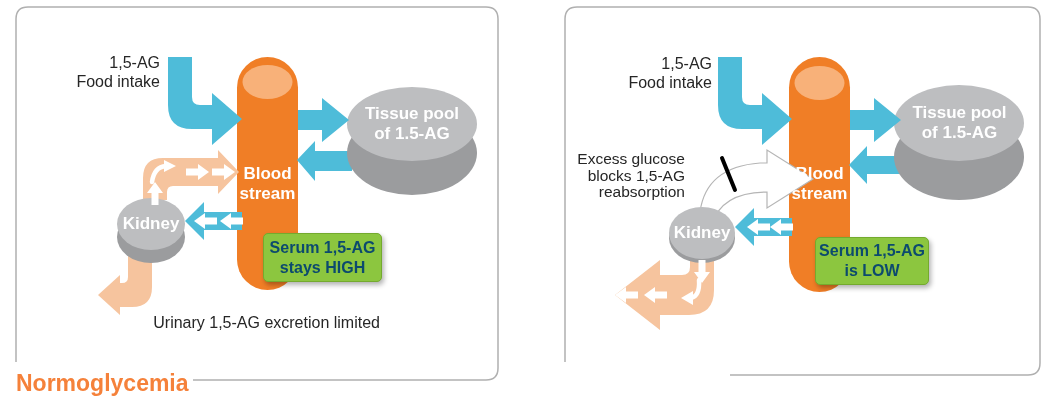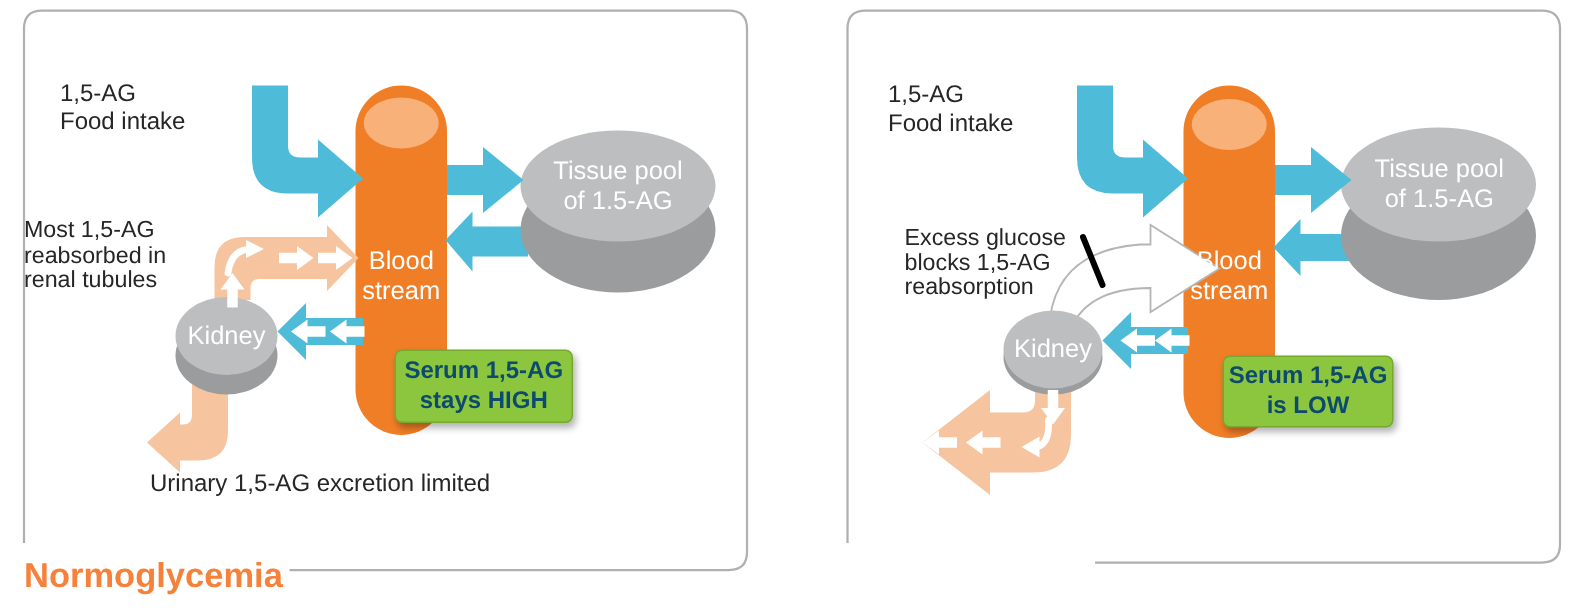--- a/index.html
+++ b/index.html
@@ -19,25 +19,25 @@
   .f-olight{fill:var(--olight);}
   .f-peach{fill:var(--peach);}
   .f-glight{fill:var(--glight);}
   .f-gdark{fill:var(--gdark);}
   .f-white{fill:#ffffff;}
   .border-path{fill:none;stroke:var(--border);stroke-width:1.5;}
   .outline-arrow{fill:#ffffff;stroke:#b5b5b5;stroke-width:1.2;}
   .slash{stroke:#000000;stroke-width:4;stroke-linecap:round;fill:none;}
   .wcurve{stroke:#ffffff;stroke-width:4.5;fill:none;stroke-linecap:round;}
   .label{position:absolute;white-space:pre-line;color:var(--text);}
-  .ra{}
-  .ctr{text-align:left;}
+  .ra{text-align:right;}
+  .ctr{text-align:right;}
   .note2{font-size:16px;line-height:19px;}
   .note3{font-size:15.5px;line-height:16.5px;}
-  .wlabel{color:#ffffff;font-weight:normal;font-size:17px;line-height:20px;text-align:center;}
+  .wlabel{color:#ffffff;font-weight:bold;font-size:17px;line-height:20px;text-align:center;}
   .kid{display:flex;align-items:center;justify-content:center;}
   .badge{
     position:absolute;background:var(--green);border:1px solid var(--green_border);
     border-radius:5px;display:flex;align-items:center;justify-content:center;
     text-align:center;font-weight:bold;font-size:16px;line-height:20px;color:#0c4a6e;
     box-shadow:2px 3px 5px rgba(0,0,0,0.3);white-space:pre-line;
   }
   .bottom-note{font-size:16px;}
   .ptitle{
     position:absolute;left:0;top:363px;font-size:23px;font-weight:bold;
@@ -69,23 +69,20 @@
     <use href="#ma1" class="f-white" transform="translate(216,214) rotate(180)"></use>
     <use href="#ma1" class="f-white" transform="translate(139,187) rotate(-90)"></use>
     <path class="wcurve" d="M136,175 Q138,160 150,159"></path>
     <path class="f-white" d="M148,153 L160,159 L148,165 Z"></path>
     <use href="#ma1" class="f-white" transform="translate(181,165)"></use>
     <use href="#ma1" class="f-white" transform="translate(207,165)"></use>
   </svg>
 
   <div class="label ra note2" style="left:24px;top:46px;width:120px;">1,5-AG
 Food intake</div>
-  <div class="label ra note3" style="left:0px;top:139px;width:116px;">Most 1,5-AG
-reabsorbed in
-renal tubules</div>
   <div class="label wlabel" style="left:221px;top:157px;width:61px;">Blood
 stream</div>
   <div class="label wlabel" style="left:331px;top:97px;width:130px;">Tissue pool
 of 1.5-AG</div>
   <div class="label wlabel kid" style="left:101px;top:191px;width:68px;height:52px;">Kidney</div>
   <div class="badge" style="left:247px;top:226px;width:117px;height:47px;">Serum 1,5-AG
 stays HIGH</div>
   <div class="label ctr bottom-note" style="left:84px;top:307px;width:280px;">Urinary 1,5-AG excretion limited</div>
   <div class="ptitle">Normoglycemia</div>
 </div>
@@ -113,21 +110,21 @@
     <use href="#ma2" class="f-white" transform="translate(217,220) rotate(180)"></use>
     <use href="#ma2" class="f-white" transform="translate(137,264) rotate(90)"></use>
     <path class="wcurve" d="M134,273 Q135,289 126,291"></path>
     <path class="f-white" d="M128,284 L116,291 L128,298 Z"></path>
     <use href="#ma2" class="f-white" transform="translate(91,288) rotate(180)"></use>
     <use href="#ma2" class="f-white" transform="translate(62,288) rotate(180)"></use>
   </svg>
 
   <div class="label ra note2" style="left:27px;top:47px;width:120px;">1,5-AG
 Food intake</div>
-  <div class="label ra note3" style="left:2px;top:144px;width:118px;margin-left:36px;">Excess glucose
+  <div class="label ra note3" style="left:2px;top:144px;width:118px;">Excess glucose
 blocks 1,5-AG
 reabsorption</div>
   <div class="label wlabel" style="left:224px;top:157px;width:61px;">Blood
 stream</div>
   <div class="label wlabel" style="left:330px;top:96px;width:129px;">Tissue pool
 of 1.5-AG</div>
   <div class="label wlabel kid" style="left:104px;top:200px;width:66px;height:52px;">Kidney</div>
   <div class="badge" style="left:250px;top:230px;width:112px;height:46px;">Serum 1,5-AG
 is LOW</div>
 </div>

